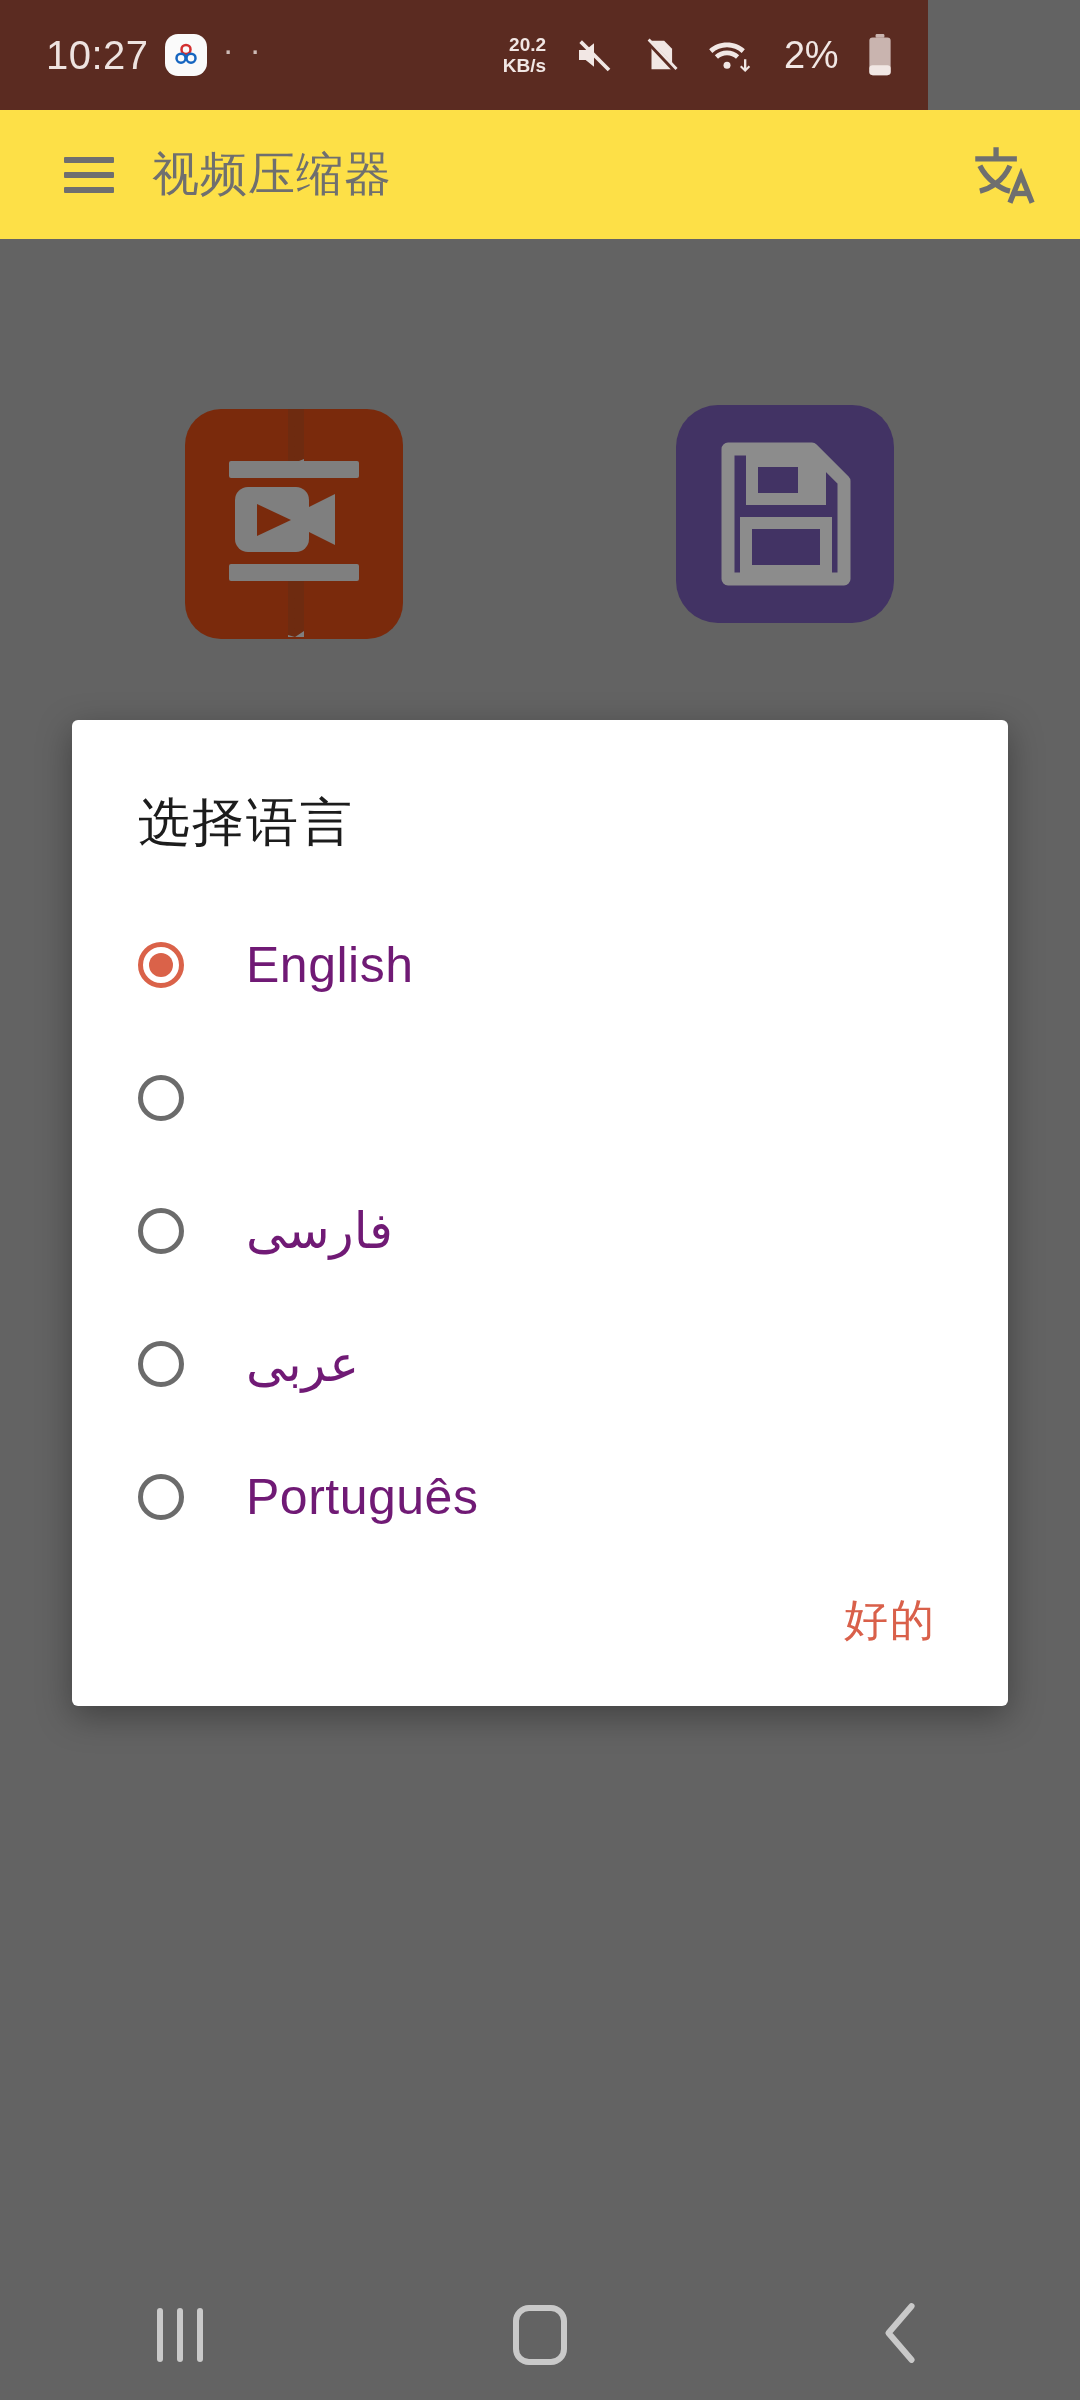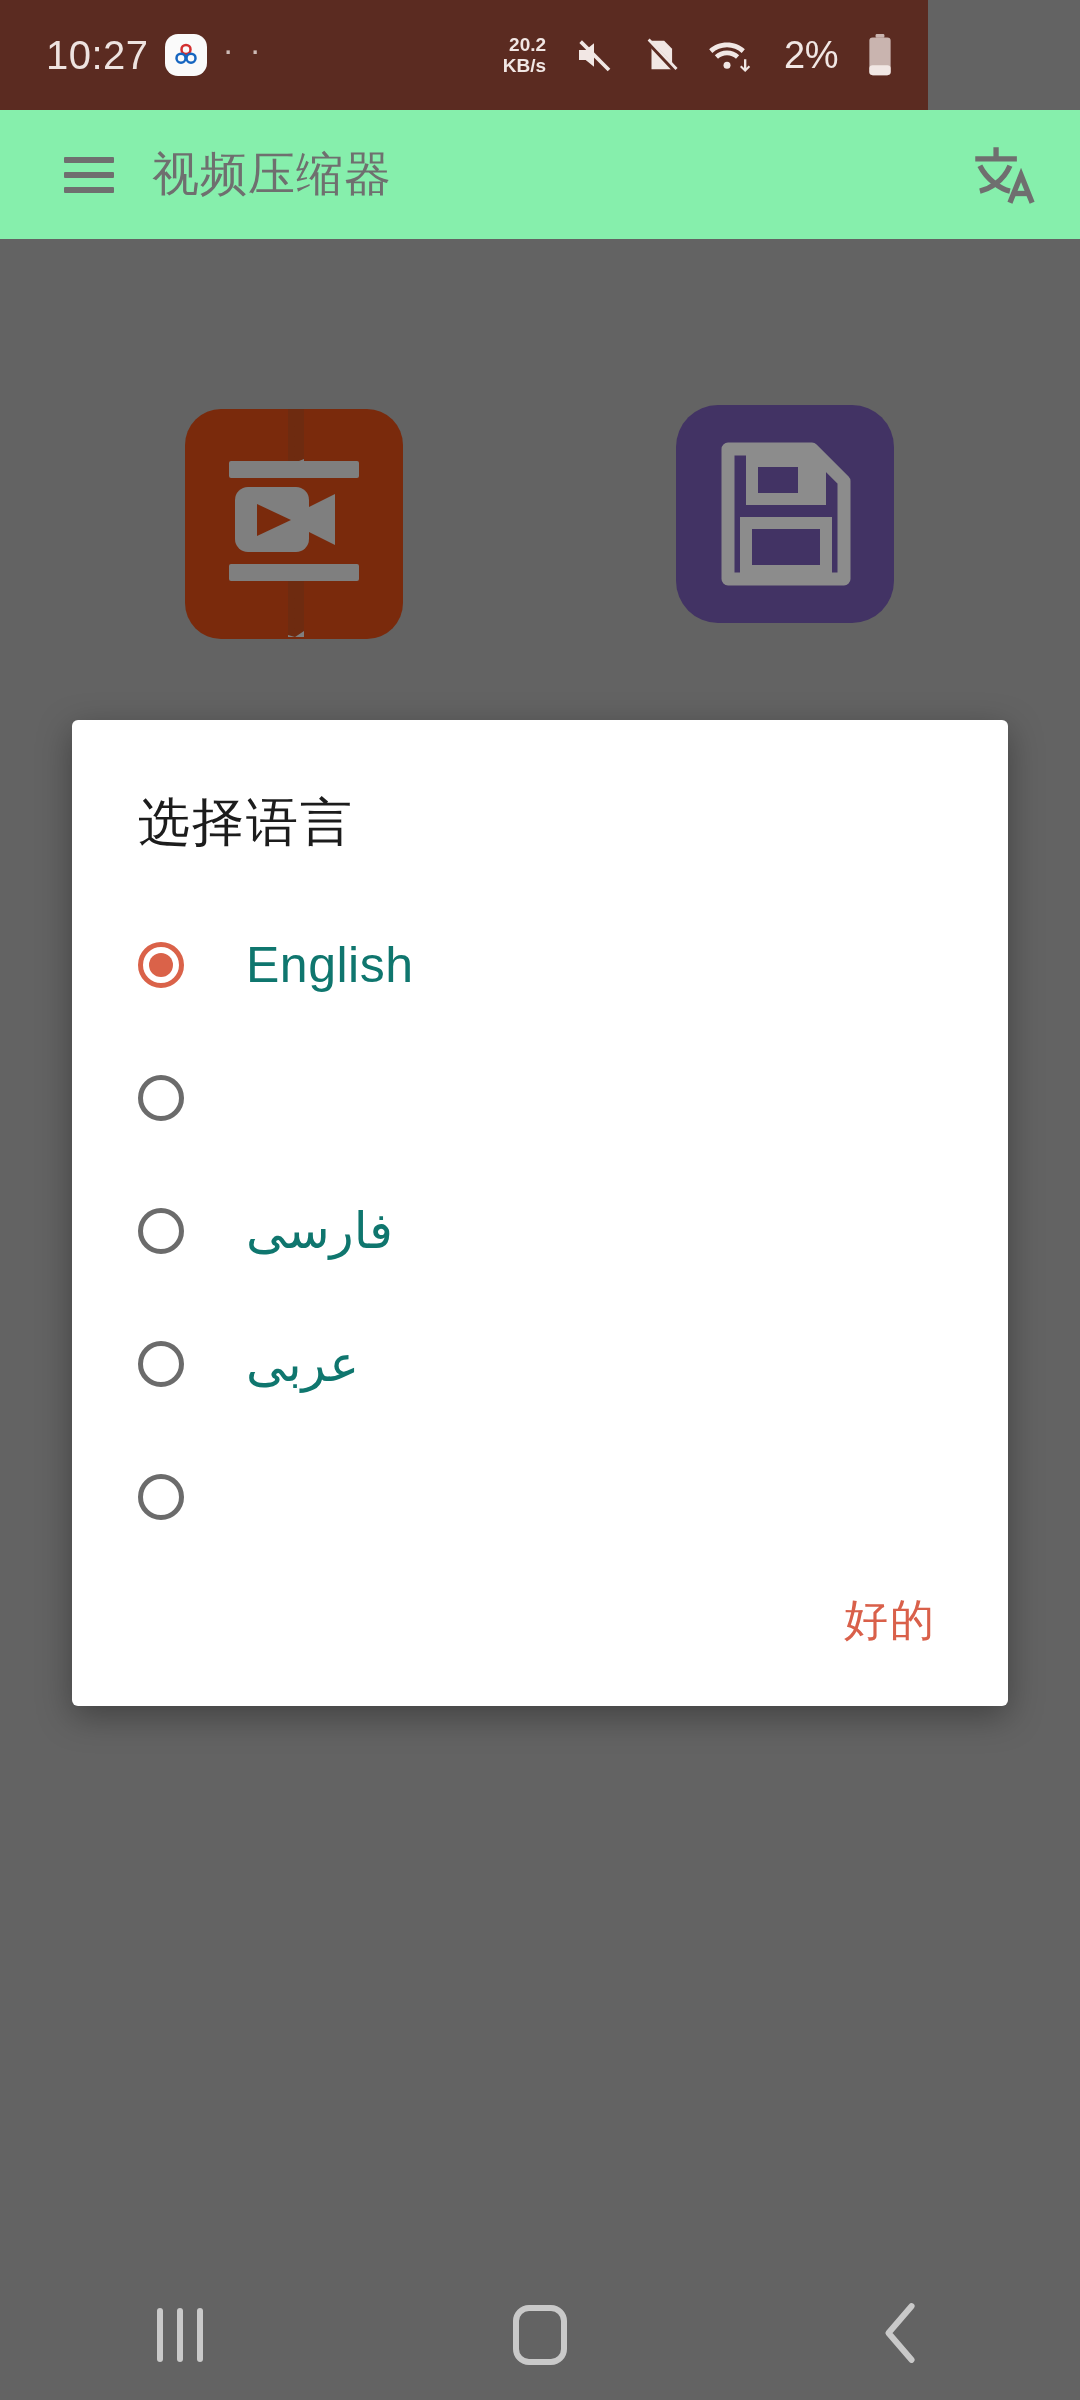--- a/index.html
+++ b/index.html
@@ -34,21 +34,21 @@
   #netspeed {
     color:#F1E7E4; font-size:19px; font-weight:bold; line-height:21px;
     text-align:right;
   }
   .sb-icon { display:flex; align-items:center; }
   #battery-pct { color:#F1E7E4; font-size:38px; letter-spacing:-0.5px; }
 
   
   #app-bar {
     position:absolute; left:0; top:110px; width:1080px; height:129px;
-    background:#86efac;
+    background:#fde047;
     display:flex; align-items:center;
     padding:0 40px 0 64px;
   }
   #menu-icon { width:50px; height:36px; display:flex; flex-direction:column; justify-content:space-between; }
   #menu-icon span { display:block; height:6px; background:#6F6F6F; border-radius:1px; }
   #app-title {
     color:#6F6F6F; font-size:47px; margin-left:38px; letter-spacing:1px;
   }
   #translate-icon { margin-left:auto; width:74px; height:74px; }
 
@@ -80,21 +80,21 @@
   .radio-mark {
     width:46px; height:46px; border-radius:50%;
     border:5px solid #6B6B6B; flex:0 0 auto;
     display:flex; align-items:center; justify-content:center;
     background:#fff;
   }
   .radio-row.selected .radio-mark { border-color:#DA6249; }
   .radio-mark .dot { width:24px; height:24px; border-radius:50%; background:transparent; }
   .radio-row.selected .radio-mark .dot { background:#DA6249; }
   .radio-label {
-    margin-left:62px; font-size:50px; color:#0f766e; letter-spacing:0.5px;
+    margin-left:62px; font-size:50px; color:#701a75; letter-spacing:0.5px;
   }
   #dialog-actions {
     display:flex; justify-content:flex-end;
     padding:14px 56px 46px 0;
   }
   #ok-button {
     background:none; border:none; cursor:pointer;
     color:#D9604A; font-size:44px; letter-spacing:2px;
     font-family:inherit; padding:10px 16px;
   }
@@ -244,20 +244,21 @@
         <span class="radio-mark">
             <span class="dot"></span>
           </span>
         <span class="radio-label">عربی</span>
       </div>
 
       <div class="radio-row">
         <span class="radio-mark">
             <span class="dot"></span>
           </span>
+        <span class="radio-label">Português</span>
       </div>
     </div>
 
     <div id="dialog-actions">
       <button id="ok-button">好的</button>
     </div>
   </div>
 
   <div id="nav-bar">
     <div class="nav-btn">

